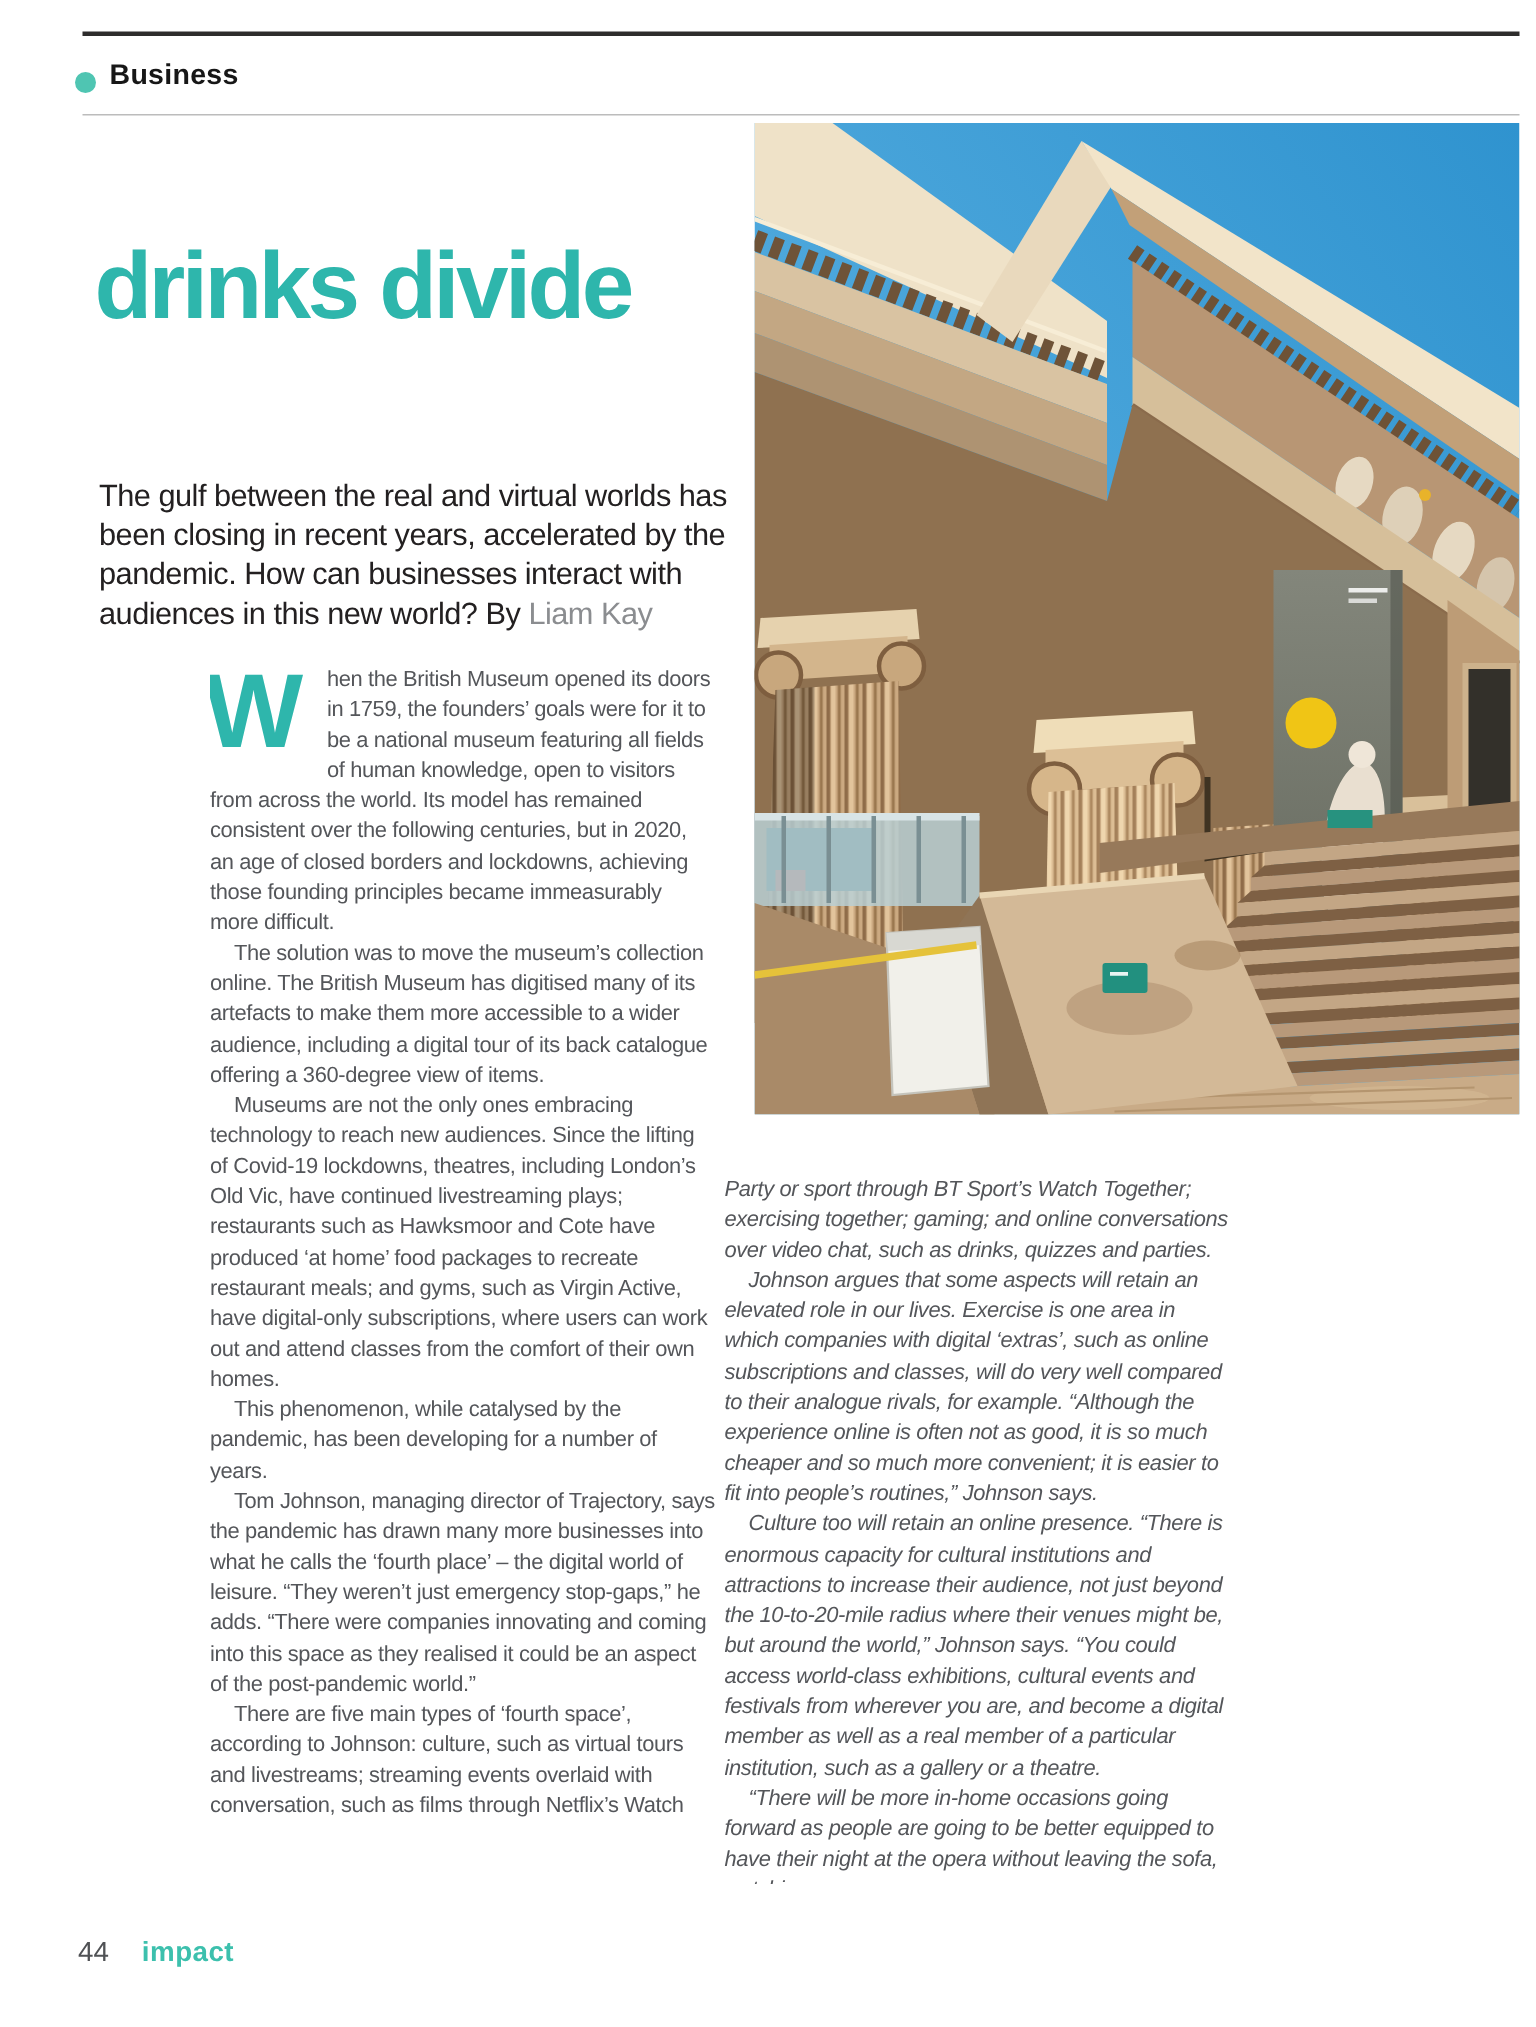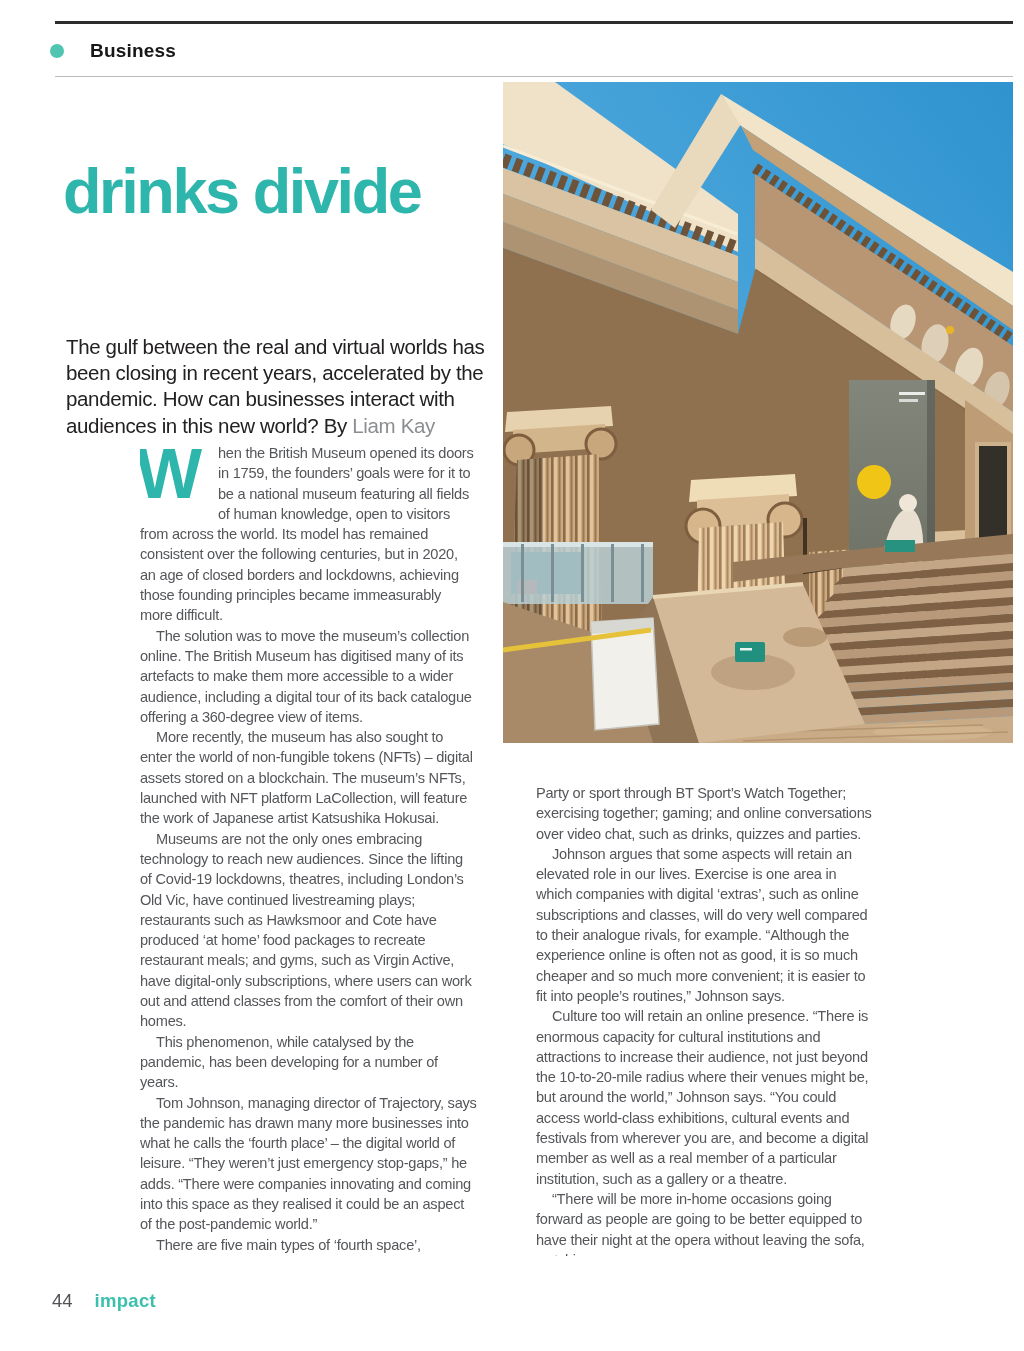--- a/index.html
+++ b/index.html
@@ -1,39 +1,39 @@
 <!DOCTYPE html>
 <html style="--accent-teal: #2eb6ac; --dot-teal: #4fc5b2; --logo-teal: #3cc0ad; --body-text: #54565a; --standfirst-text: #232021; --byline-gray: #8b8d90; --rule-dark: #2e2d2c; --rule-light: #bcbcbc; --page-number-gray: #505255;"><head>
 <meta charset="utf-8">
 <style>
   html,body{margin:0;padding:0;background:#ffffff;}
   #page{position:relative;width:1024px;height:1351px;background:#ffffff;overflow:hidden;
         font-family:"Liberation Sans",sans-serif;}
   
   .top-rule{position:absolute;left:55px;top:21px;width:958px;height:3px;background:var(--rule-dark);}
-  .section{position:absolute;left:50px;top:40px;display:flex;align-items:center;gap:26px;}
+  .section{position:absolute;left:50px;top:40px;display:flex;align-items:flex-end;gap:9px;}
   .section-dot{width:14px;height:14px;border-radius:50%;background:var(--dot-teal);}
   .section-label{font-size:19px;font-weight:bold;color:#171717;letter-spacing:.2px;}
   .header-rule{position:absolute;left:55px;top:76px;width:958px;height:1px;background:var(--rule-light);}
   
   .photo{position:absolute;left:503px;top:82px;width:510px;height:661px;}
   .photo svg{display:block;}
   
   .headline{position:absolute;left:63px;top:156px;color:var(--accent-teal);
             font-size:63px;line-height:71px;font-weight:800;letter-spacing:-2.4px;}
-  .standfirst{position:absolute;left:66px;top:334px;width:434px;
+  .standfirst{position:absolute;left:66px;top:318px;width:434px;
               font-size:20.5px;line-height:26.2px;letter-spacing:-0.35px;color:var(--standfirst-text);}
   .standfirst .author{color:var(--byline-gray);}
   
   .col{position:absolute;font-size:14.6px;line-height:20.3px;letter-spacing:-0.25px;
        color:var(--body-text);overflow:hidden;}
   .col p{margin:0;}
   .col p + p{text-indent:16px;}
   .col-left{left:140px;top:443px;width:337px;height:814px;}
-  .col-right{left:536px;top:783px;width:339px;height:473px;}
+  .col-right{left:483px;top:783px;width:339px;height:473px;font-style:italic;}
   .dropcap{float:left;color:var(--accent-teal);font-weight:800;font-size:70px;
            line-height:56px;width:78px;height:58px;margin:3px 4px 0 -4px;}
   
   .footer{position:absolute;left:52px;top:1290px;font-size:18.5px;display:flex;gap:22px;align-items:baseline;}
   .footer .pagenum{color:var(--page-number-gray);}
   .footer .logo{color:var(--logo-teal);font-weight:800;letter-spacing:.3px;}
 </style>
 </head>
 <body>
 
@@ -213,21 +213,20 @@
 
   <div class="standfirst">
     <span>The gulf between the real and virtual worlds has been closing in recent years, accelerated by the pandemic. How can businesses interact with audiences in this new world?</span>
     <span class="by">By</span>
     <span class="author">Liam Kay</span>
   </div>
 
   <div class="col col-left">
       <p><span class="dropcap">W</span>hen the British Museum opened its doors in 1759, the founders’ goals were for it to be a national museum featuring all fields of human knowledge, open to visitors from across the world. Its model has remained consistent over the following centuries, but in 2020, an age of closed borders and lockdowns, achieving those founding principles became immeasurably more difficult.</p>
       <p>The solution was to move the museum’s collection online. The British Museum has digitised many of its artefacts to make them more accessible to a wider audience, including a digital tour of its back catalogue offering a 360-degree view of items.</p>
-      <p>More recently, the museum has also sought to enter the world of non-fungible tokens (NFTs) – digital assets stored on a blockchain. The museum’s NFTs, launched with NFT platform LaCollection, will feature the work of Japanese artist Katsushika Hokusai.</p>
       <p>Museums are not the only ones embracing technology to reach new audiences. Since the lifting of Covid-19 lockdowns, theatres, including London’s Old Vic, have continued livestreaming plays; restaurants such as Hawksmoor and Cote have produced ‘at home’ food packages to recreate restaurant meals; and gyms, such as Virgin Active, have digital-only subscriptions, where users can work out and attend classes from the comfort of their own homes.</p>
       <p>This phenomenon, while catalysed by the pandemic, has been developing for a number of years.</p>
       <p>Tom Johnson, managing director of Trajectory, says the pandemic has drawn many more businesses into what he calls the ‘fourth place’ – the digital world of leisure. “They weren’t just emergency stop-gaps,” he adds. “There were companies innovating and coming into this space as they realised it could be an aspect of the post-pandemic world.”</p>
       <p>There are five main types of ‘fourth space’, according to Johnson: culture, such as virtual tours and livestreams; streaming events overlaid with conversation, such as films through Netflix’s Watch</p>
     </div>
   <div class="col col-right">
       <p>Party or sport through BT Sport’s Watch Together; exercising together; gaming; and online conversations over video chat, such as drinks, quizzes and parties.</p>
       <p>Johnson argues that some aspects will retain an elevated role in our lives. Exercise is one area in which companies with digital ‘extras’, such as online subscriptions and classes, will do very well compared to their analogue rivals, for example. “Although the experience online is often not as good, it is so much cheaper and so much more convenient; it is easier to fit into people’s routines,” Johnson says.</p>
       <p>Culture too will retain an online presence. “There is enormous capacity for cultural institutions and attractions to increase their audience, not just beyond the 10-to-20-mile radius where their venues might be, but around the world,” Johnson says. “You could access world-class exhibitions, cultural events and festivals from wherever you are, and become a digital member as well as a real member of a particular institution, such as a gallery or a theatre.</p>
       <p>“There will be more in-home occasions going forward as people are going to be better equipped to have their night at the opera without leaving the sofa, watching</p>

